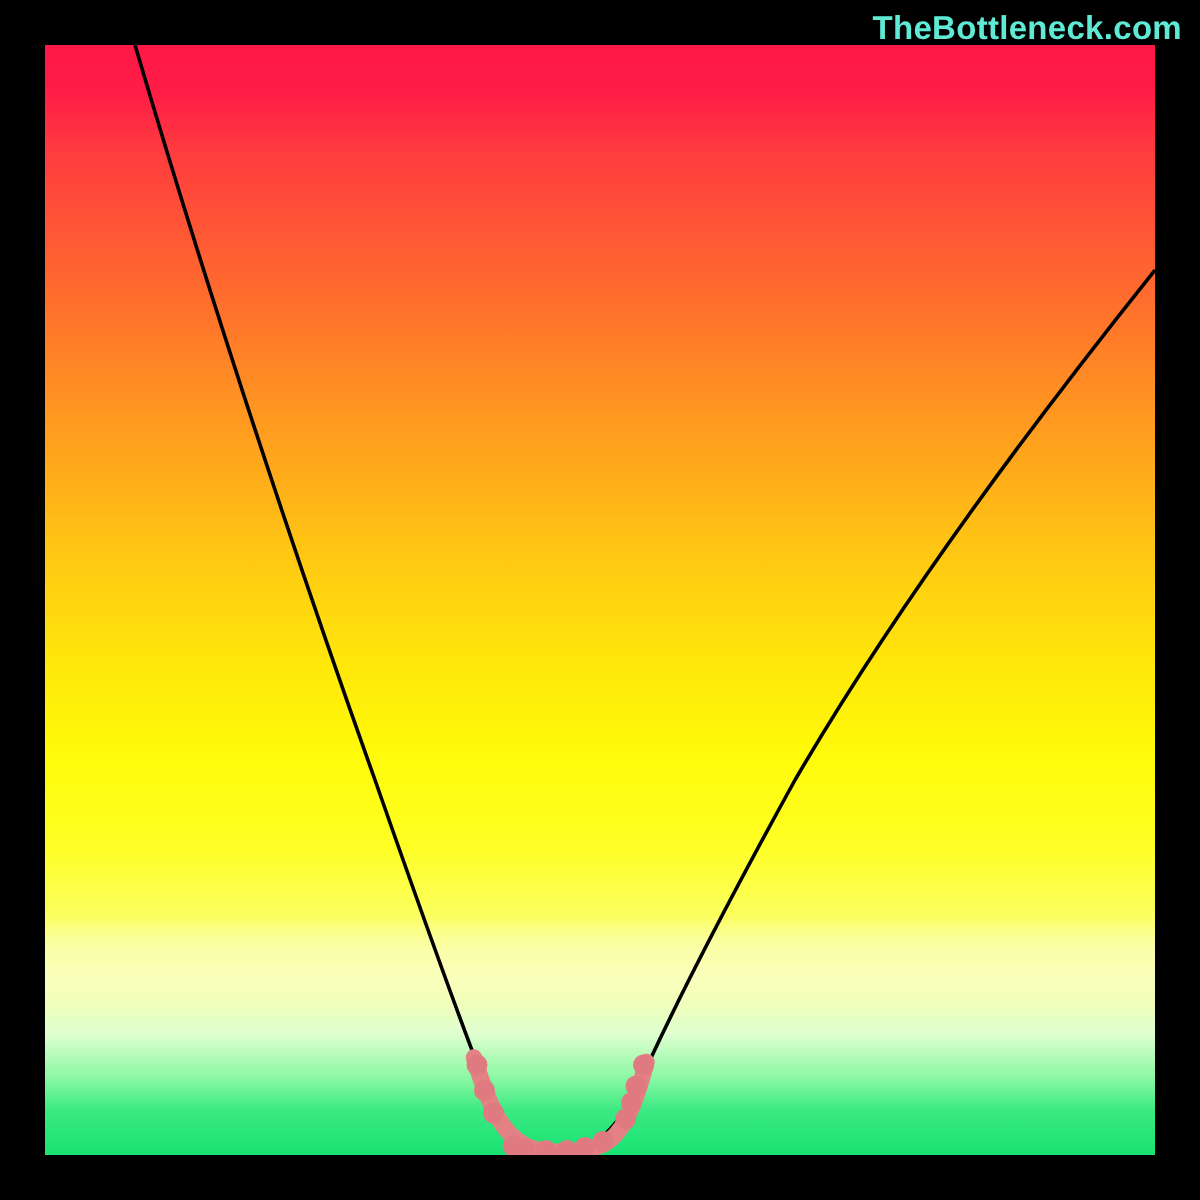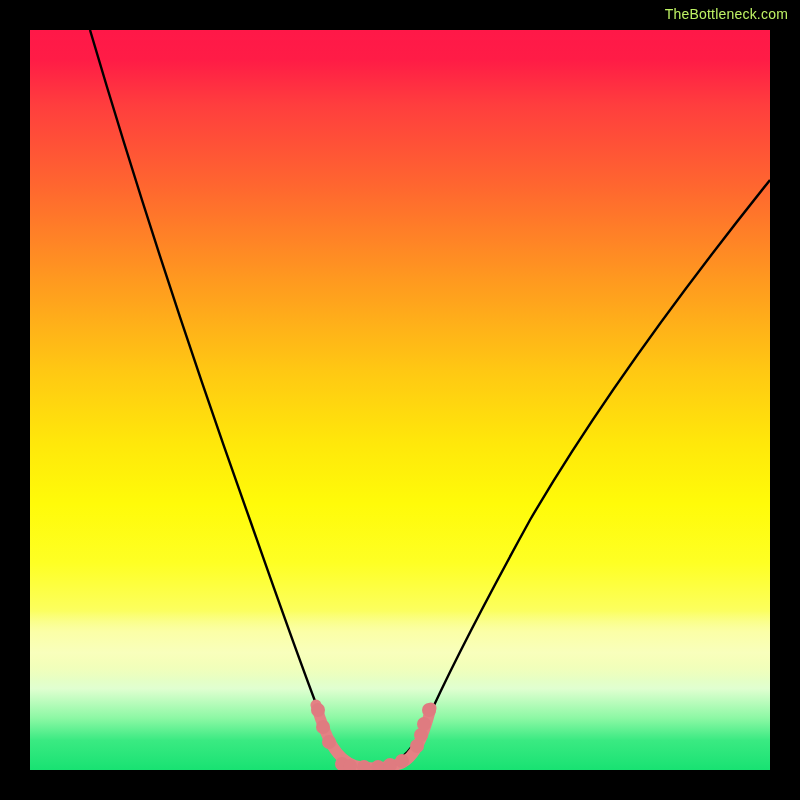--- a/index.html
+++ b/index.html
@@ -68,24 +68,24 @@
   svg.curves {
     position: absolute;
     inset: 0;
     width: 100%;
     height: 100%;
   }
   .watermark {
     position: absolute;
     top: 6px;
     right: 12px;
-    color: #bef264;
-    font-size: 14px;
+    color: #5eead4;
+    font-size: 22px;
     letter-spacing: 0.2px;
-    font-weight: 400;
+    font-weight: 700;
     user-select: none;
   }
 </style>
 </head>
 <body>
 
 <div class="frame">
 
   <div class="watermark">TheBottleneck.com</div>
 

